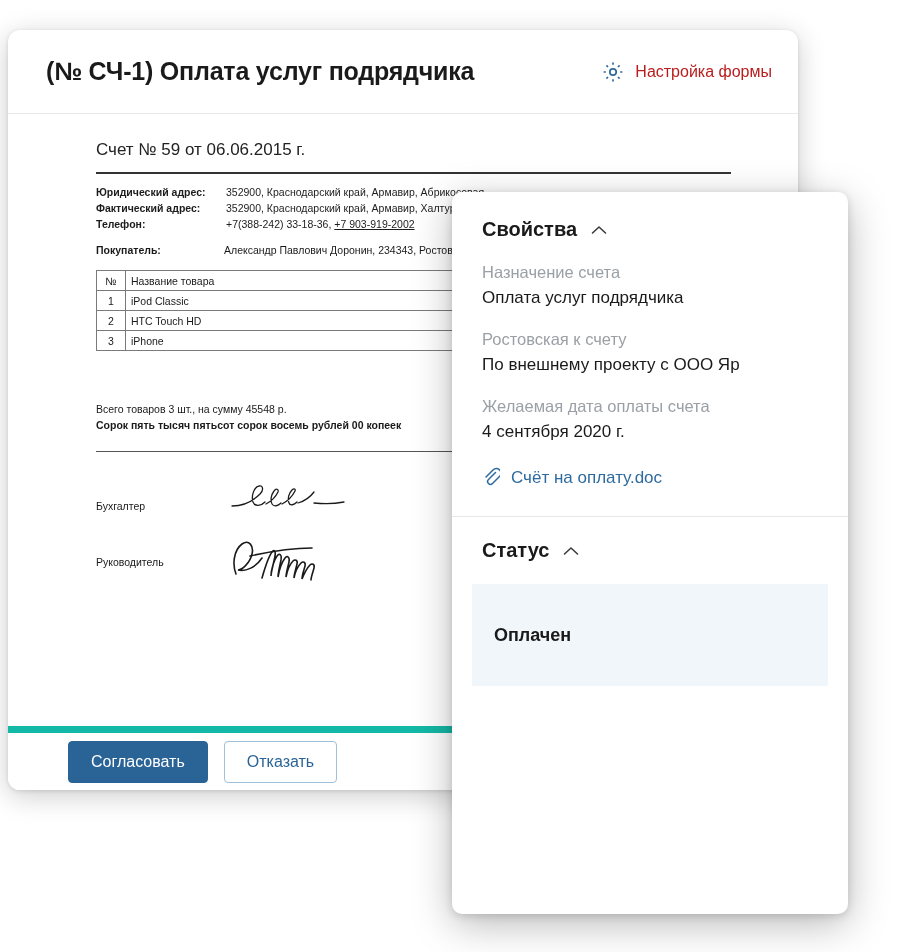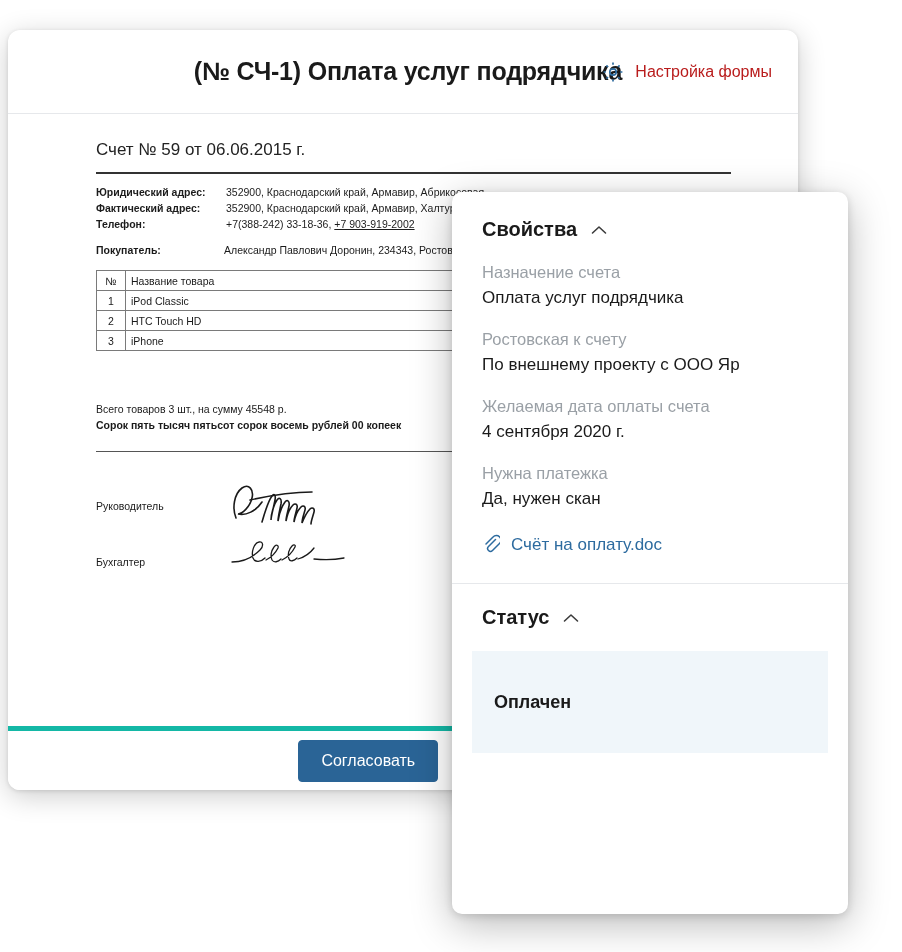--- a/index.html
+++ b/index.html
@@ -30,21 +30,20 @@
 
   
   #card-header {
     position: relative;
     height: 84px;
     border-bottom: 1px solid #e6e8eb;
     display: flex;
     align-items: center;
     padding: 0 28px 0 38px;
     box-sizing: border-box;
-    justify-content: center;
   }
   #doc-title {
     font-size: 25px;
     font-weight: bold;
     color: #1a1a1a;
     letter-spacing: -0.2px;
     white-space: nowrap;
   }
   #form-settings {
     position: absolute;
@@ -182,28 +181,27 @@
     top: -4px;
   }
 
   
   #card-footer {
     position: absolute;
     left: 0;
     right: 0;
     bottom: 0;
     height: 64px;
-    border-top: 5px solid #14b8a6;
+    border-top: 7px solid #14b8a6;
     display: flex;
     align-items: center;
     padding-left: 60px;
     gap: 16px;
     background: #fff;
     box-sizing: border-box;
-    justify-content: center;
   }
   .btn {
     font-size: 16px;
     border-radius: 4px;
     padding: 0 22px;
     height: 40px;
     line-height: 40px;
     cursor: pointer;
     white-space: nowrap;
   }
@@ -367,44 +365,44 @@
         </table>
 
       <div id="totals">
         <div class="line1">Всего товаров 3 шт., на сумму 45548 р.</div>
         <div class="line2">Сорок пять тысяч пятьсот сорок восемь рублей 00 копеек</div>
       </div>
 
       <hr class="rule-thin">
 
       <div id="signatures">
-        <div class="sig-row">
-          <div class="sig-label">Руководитель</div>
-          <div class="sig-mark">
-            <svg width="225" height="52" viewBox="0 0 225 52" fill="none" stroke="#1a1a1a" stroke-width="1.6" stroke-linecap="round">
-              <path d="M10 40c-4-10-2-24 6-30 7-5 12 2 10 10-2 9-10 16-14 16 8 2 18-3 24-12"></path>
-              <path d="M36 44c4-14 7-22 10-26 2-3 4-1 3 4-1 6-4 16-4 20 0-6 3-16 6-20 2-3 5-2 4 4-1 5-3 13-3 17 1-6 4-15 7-19 2-3 5-1 4 4-1 5-3 11-3 15 1-5 4-13 7-16 2-2 5-1 4 3-1 5-3 10-3 14 1-5 4-12 7-15 2-2 5-1 4 3-1 4-3 9-3 13 2-5 5-11 8-14 2-2 5-1 4 3-1 4-3 9-3 12"></path>
-              <path d="M24 22c18-4 42-8 62-8"></path>
-            </svg>
-          </div>
-          <div class="sig-name">Иванов В.</div>
-        </div>
         <div class="sig-row">
           <div class="sig-label">Бухгалтер</div>
           <div class="sig-mark">
             <svg width="190" height="40" viewBox="0 0 190 40" fill="none" stroke="#1a1a1a" stroke-width="1.3" stroke-linecap="round">
               <path d="M6 28c10 0 20-4 28-12 4-4 3-9-1-8-5 1-8 10-6 16 2 5 8 4 12 0"></path>
               <path d="M40 26c6-3 10-8 12-12 1-3-2-4-4-1-3 4-4 10-2 13 2 3 6 2 9-1"></path>
               <path d="M56 26c6-3 11-9 13-13 1-2-1-3-3-1-3 3-5 9-3 13 1 3 5 2 8-1"></path>
               <path d="M72 25c7-2 13-7 16-11"></path>
               <path d="M88 25c9 1 20 1 30-1"></path>
             </svg>
           </div>
           <div class="sig-name">Петрова С.</div>
         </div>
+        <div class="sig-row">
+          <div class="sig-label">Руководитель</div>
+          <div class="sig-mark">
+            <svg width="225" height="52" viewBox="0 0 225 52" fill="none" stroke="#1a1a1a" stroke-width="1.6" stroke-linecap="round">
+              <path d="M10 40c-4-10-2-24 6-30 7-5 12 2 10 10-2 9-10 16-14 16 8 2 18-3 24-12"></path>
+              <path d="M36 44c4-14 7-22 10-26 2-3 4-1 3 4-1 6-4 16-4 20 0-6 3-16 6-20 2-3 5-2 4 4-1 5-3 13-3 17 1-6 4-15 7-19 2-3 5-1 4 4-1 5-3 11-3 15 1-5 4-13 7-16 2-2 5-1 4 3-1 5-3 10-3 14 1-5 4-12 7-15 2-2 5-1 4 3-1 4-3 9-3 13 2-5 5-11 8-14 2-2 5-1 4 3-1 4-3 9-3 12"></path>
+              <path d="M24 22c18-4 42-8 62-8"></path>
+            </svg>
+          </div>
+          <div class="sig-name">Иванов В.</div>
+        </div>
       </div>
 
     </div>
   </div>
 
   <div id="card-footer">
     <div class="btn btn-primary">Согласовать</div>
     <div class="btn btn-secondary">Отказать</div>
   </div>
 
@@ -426,24 +424,20 @@
       <div class="flabel">Назначение счета</div>
       <div class="fvalue">Оплата услуг подрядчика</div>
     </div>
     <div class="field">
       <div class="flabel">Ростовская к счету</div>
       <div class="fvalue">По внешнему проекту с ООО Яр</div>
     </div>
     <div class="field">
       <div class="flabel">Желаемая дата оплаты счета</div>
       <div class="fvalue">4 сентября 2020 г.</div>
-    </div>
-    <div class="field">
-      <div class="flabel">Нужна платежка</div>
-      <div class="fvalue">Да, нужен скан</div>
     </div>
 
     <div class="attachment">
       <span>
         <svg width="18" height="20" viewBox="0 0 18 20" fill="none" stroke="#2d6b9f" stroke-width="1.5" stroke-linecap="round">
           <path d="M13.5 6.5l-7 7a2.8 2.8 0 104 4l7-7a4.6 4.6 0 10-6.5-6.5l-7 7"></path>
         </svg>
       </span>
       <span class="fname">Счёт на оплату.doc</span>
     </div>

